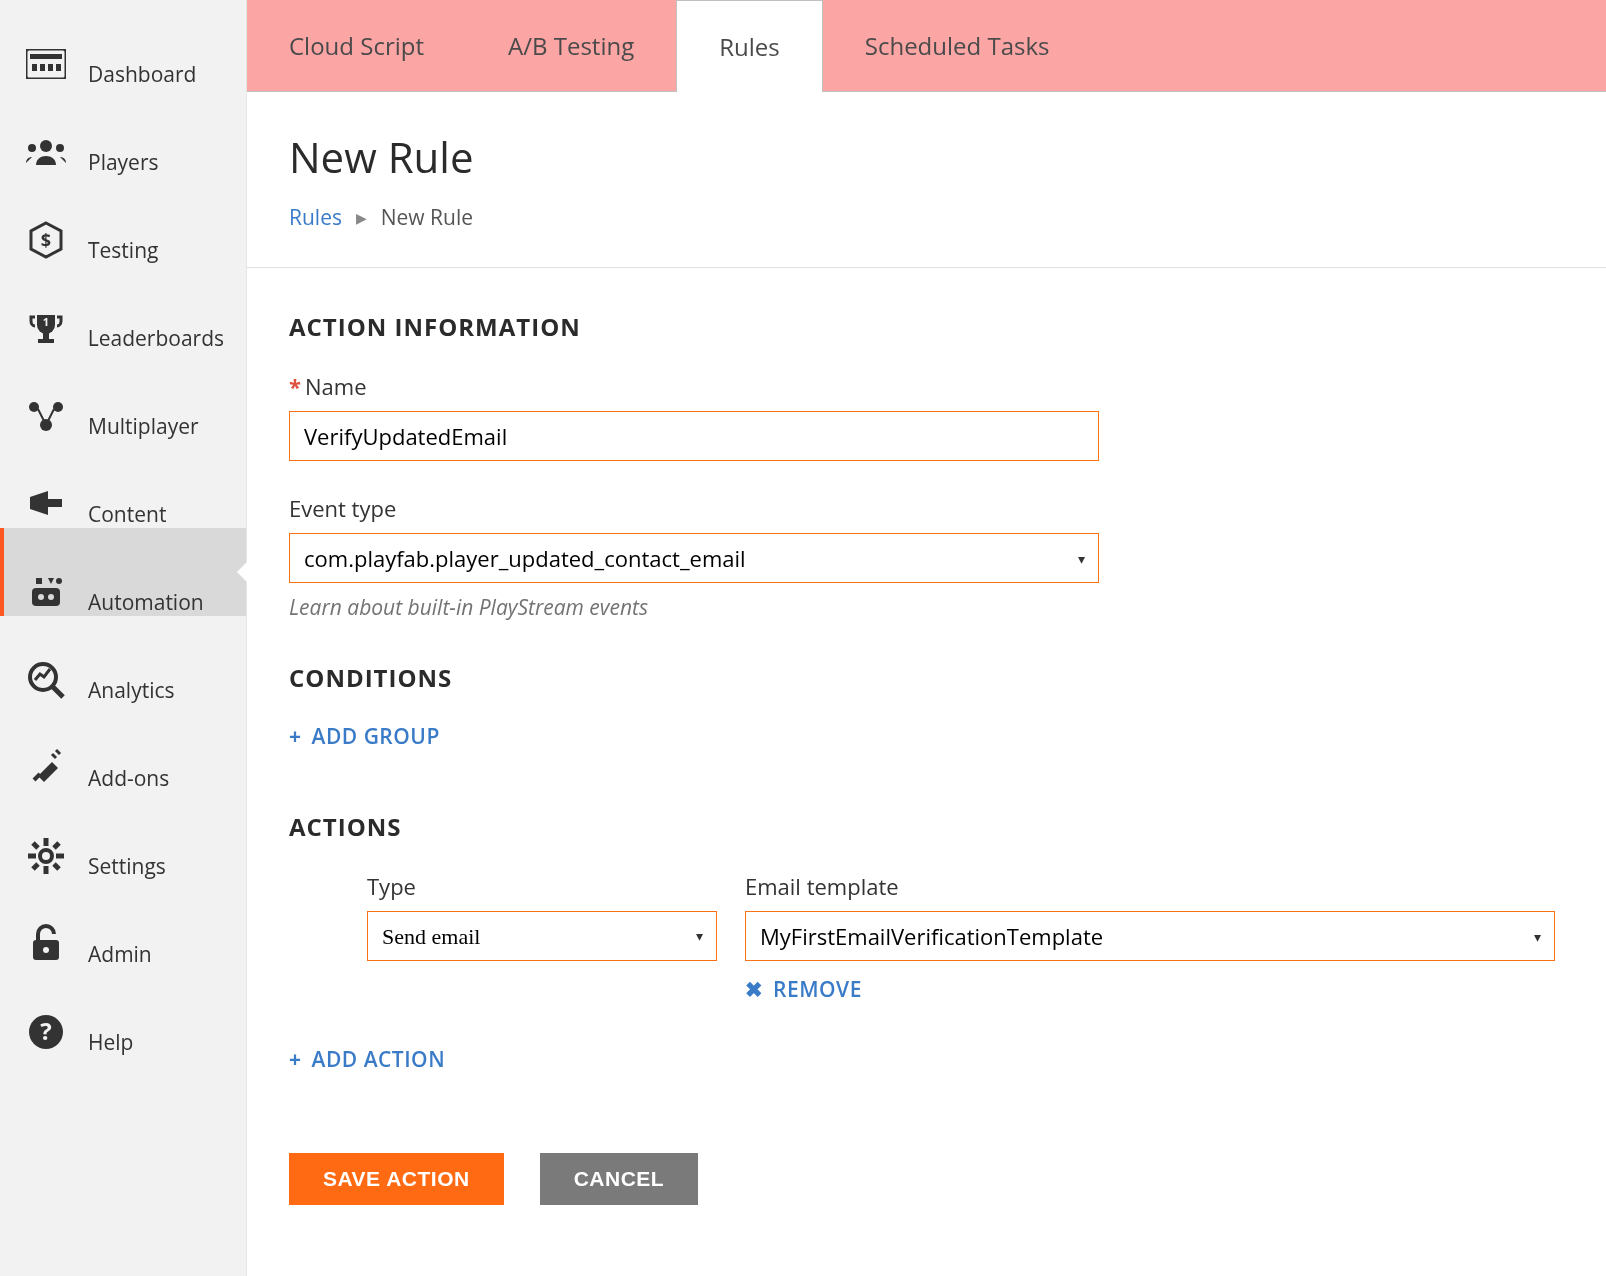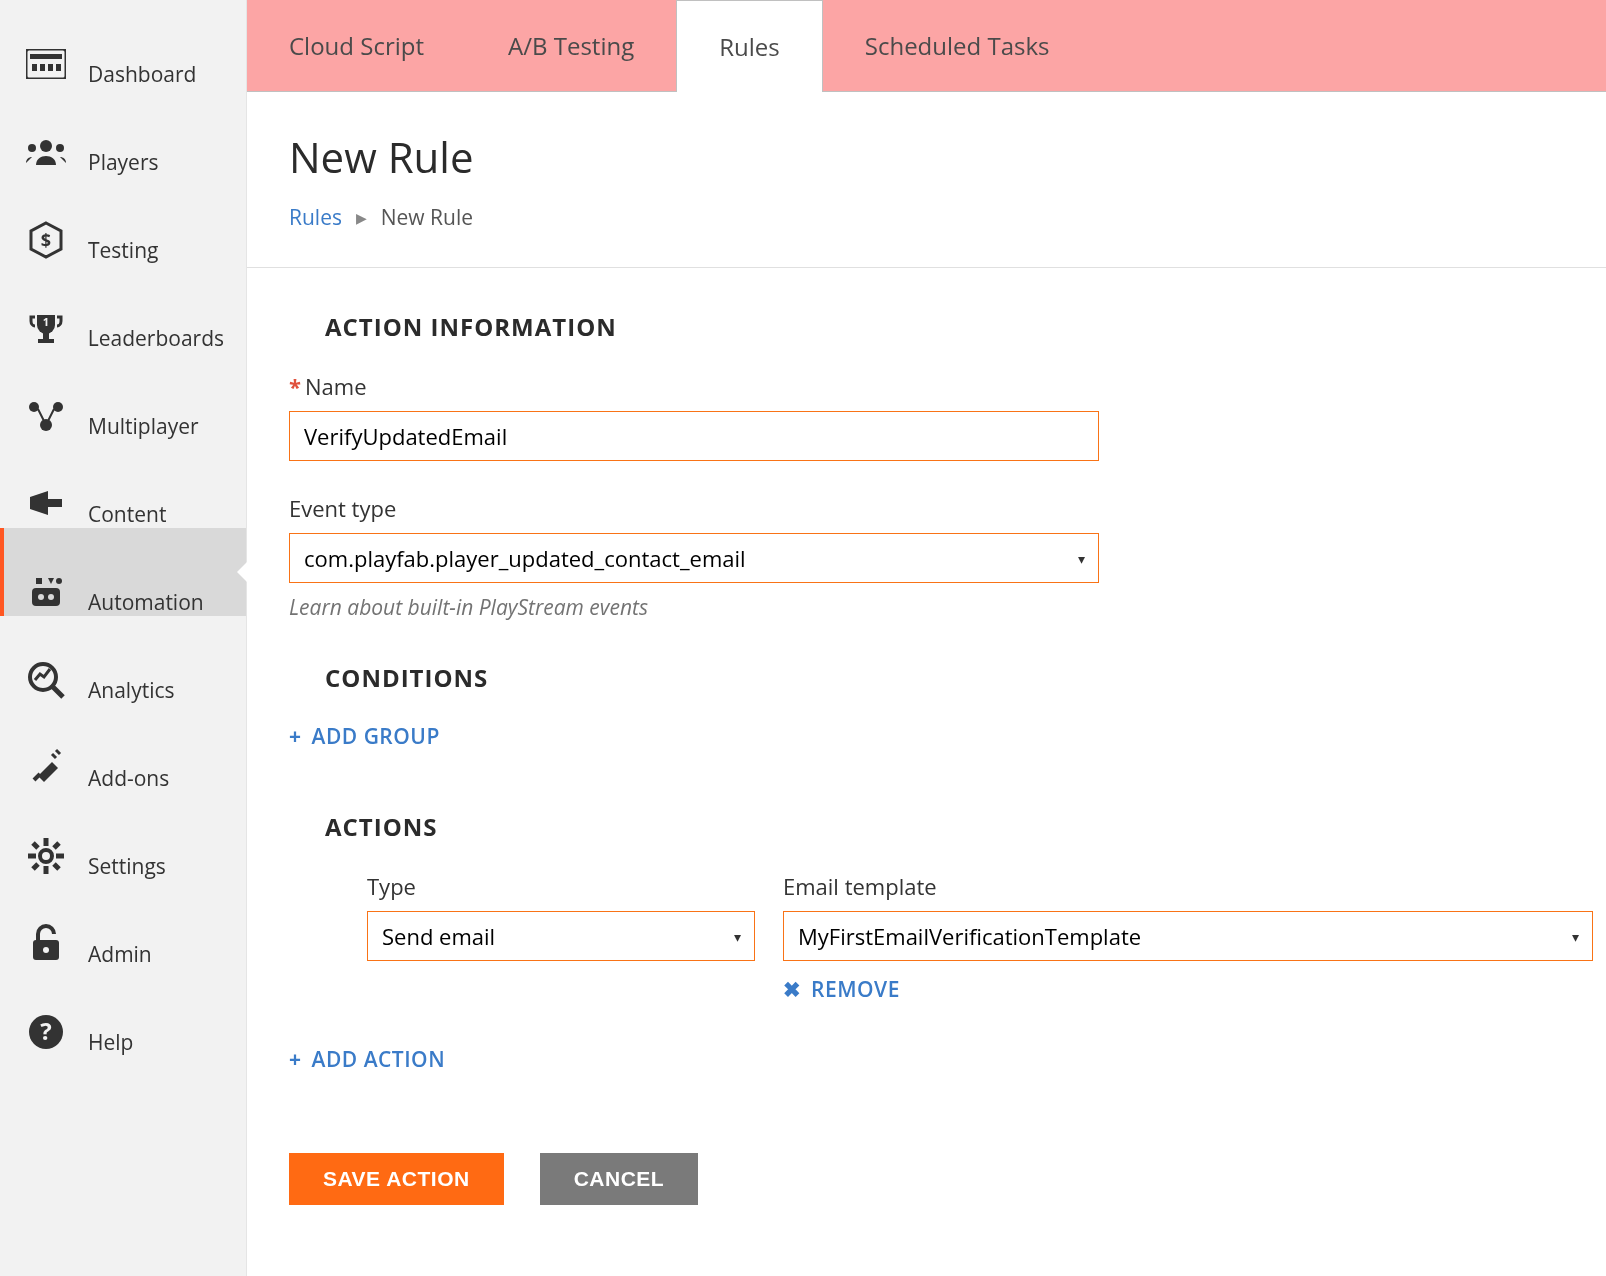--- a/index.html
+++ b/index.html
@@ -103,21 +103,20 @@
   }
   .breadcrumb a { color: #3a7bc8; text-decoration: none; }
   .breadcrumb-sep { margin: 0 14px; color: #888; font-size: 14px; }
   .hr { border: none; border-top: 1px solid #e0e0e0; margin: 0 -42px 42px -42px; }
   .section-title {
     font-size: 24px;
     font-weight: 700;
     letter-spacing: 1px;
     color: #2b2b2b;
     margin-bottom: 28px;
-    margin-left: 36px;
   }
   .field { margin-bottom: 32px; }
   .field-label {
     font-size: 22px;
     color: #333;
     margin-bottom: 10px;
     display: flex;
     align-items: center;
   }
   .req { color: #e0523e; font-weight: 700; margin-right: 4px; font-size: 22px; }
@@ -165,21 +164,21 @@
     align-items: center;
   }
   .link-btn .plus, .link-btn .cross { margin-right: 10px; font-weight: 700; }
   .actions-row {
     display: flex;
     gap: 28px;
     margin-left: 78px;
   }
   .act-col { display: flex; flex-direction: column; }
   .act-col .field-label { margin-bottom: 10px; }
-  .act-type .select-wrap, .act-type .select { width: 388px; }
+  .act-type .select-wrap, .act-type .select { width: 350px; font-family: Liberation Serif, serif; }
   .act-template .select-wrap, .act-template .select { width: 810px; }
   .remove-row { margin-top: 14px; }
   .buttons { margin-top: 80px; display: flex; gap: 36px; }
   .btn {
     height: 52px;
     padding: 0 34px;
     font-size: 21px;
     font-weight: 700;
     border: none;
     cursor: pointer;

